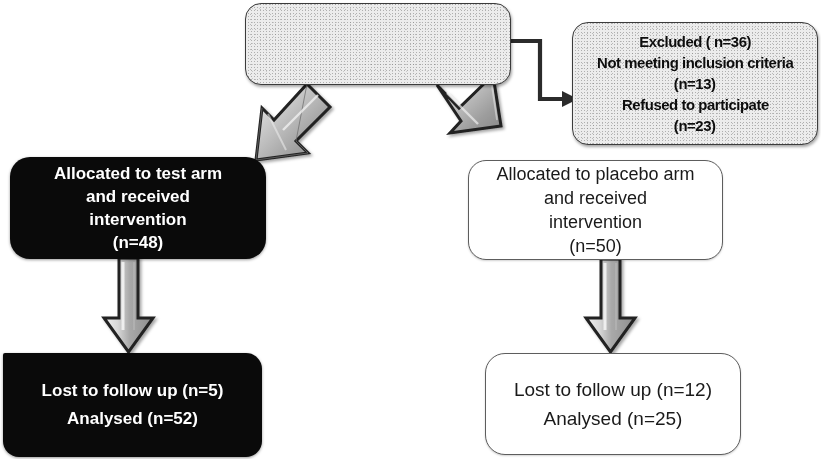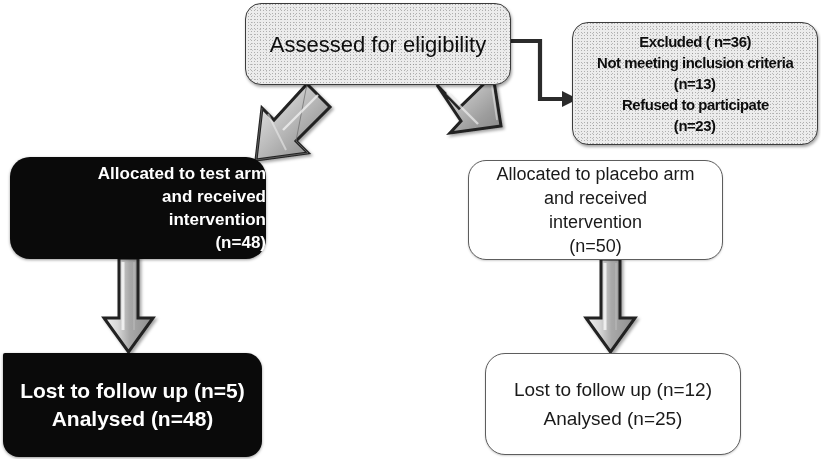--- a/index.html
+++ b/index.html
@@ -92,33 +92,32 @@
     text-align: right;
   }
   #node-excluded .line { transform: scaleX(.96); }
 
   #node-test-arm {
     left: 10px; top: 157px; width: 256px; height: 102px;
     font-size: 17px;
     line-height: 23px;
     font-weight: bold;
     border-radius: 20px;
-    align-items: flex-end;
   }
   #node-placebo-arm {
     left: 468px; top: 160px; width: 255px; height: 100px;
     font-size: 18px;
     line-height: 24px;
     border-radius: 18px;
     justify-content: center;
   }
 
   #node-test-outcome {
     left: 3px; top: 353px; width: 259px; height: 104px;
-    font-size: 21px;
+    font-size: 17px;
     line-height: 28px;
     font-weight: bold;
     border-radius: 16px;
     border-top-left-radius: 2px;
   }
   #node-placebo-outcome {
     left: 485px; top: 353px; width: 256px; height: 102px;
     font-size: 19px;
     line-height: 29px;
     border-radius: 20px;
@@ -208,21 +207,20 @@
                L 610.5 352
                L 586 318
                L 601 318
                Z" fill="url(#gradDown)" stroke="#212121" stroke-width="3" stroke-linejoin="miter"></path>
       <path d="M 605 263 L 605 330" fill="none" stroke="#f6f6f6" stroke-width="3" opacity=".85"></path>
       <path d="M 616 263 L 616 330" fill="none" stroke="#b9b9b9" stroke-width="2" opacity=".6"></path>
     </g>
   </svg>
 
   <div class="node textured" id="node-assessed">
-    <span class="line">Assessed for eligibility</span>
   </div>
 
   <div class="node textured" id="node-excluded">
     <span class="line">Excluded ( n=36)</span>
     <span class="line">Not meeting inclusion criteria</span>
     <span class="line">(n=13)</span>
     <span class="line">Refused to participate</span>
     <span class="line">(n=23)</span>
   </div>
 
@@ -235,21 +233,21 @@
 
   <div class="node plain" id="node-placebo-arm">
     <span class="line">Allocated to placebo arm</span>
     <span class="line">and received</span>
     <span class="line">intervention</span>
     <span class="line">(n=50)</span>
   </div>
 
   <div class="node dark" id="node-test-outcome">
     <span class="line">Lost to follow up (n=5)</span>
-    <span class="line">Analysed (n=48)</span>
+    <span class="line">Analysed (n=52)</span>
   </div>
 
   <div class="node plain" id="node-placebo-outcome">
     <span class="line">Lost to follow up (n=12)</span>
     <span class="line line-bold">Analysed (n=25)</span>
   </div>
 
 </div>
 
 </body></html>

